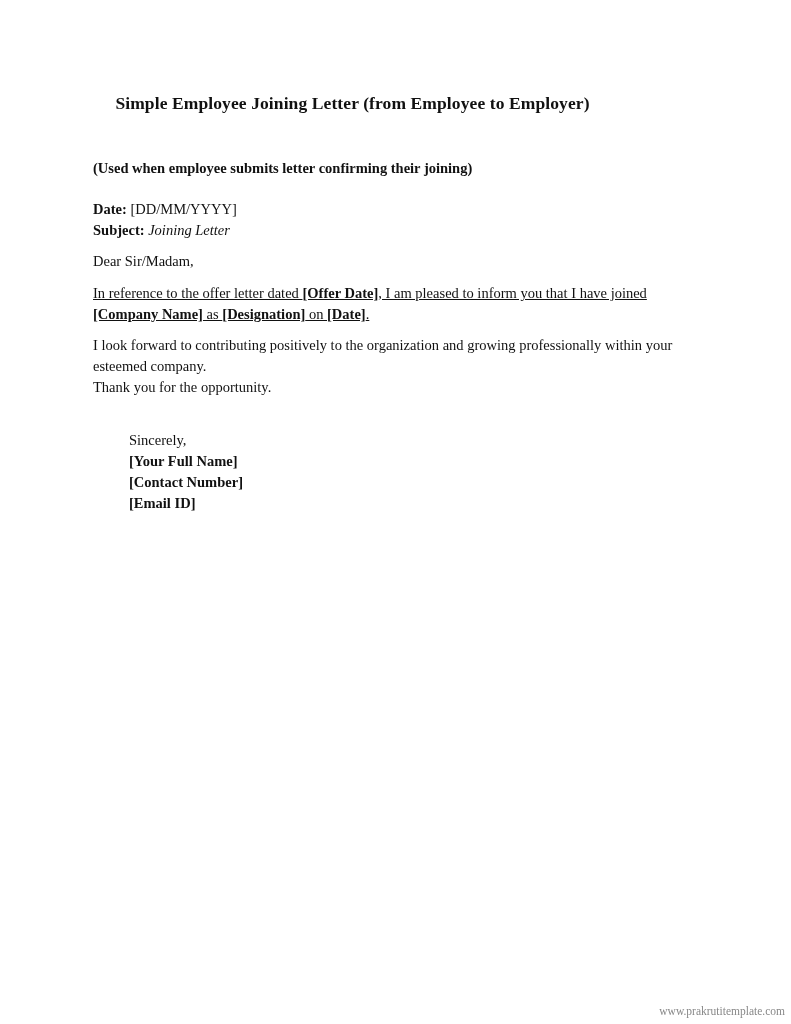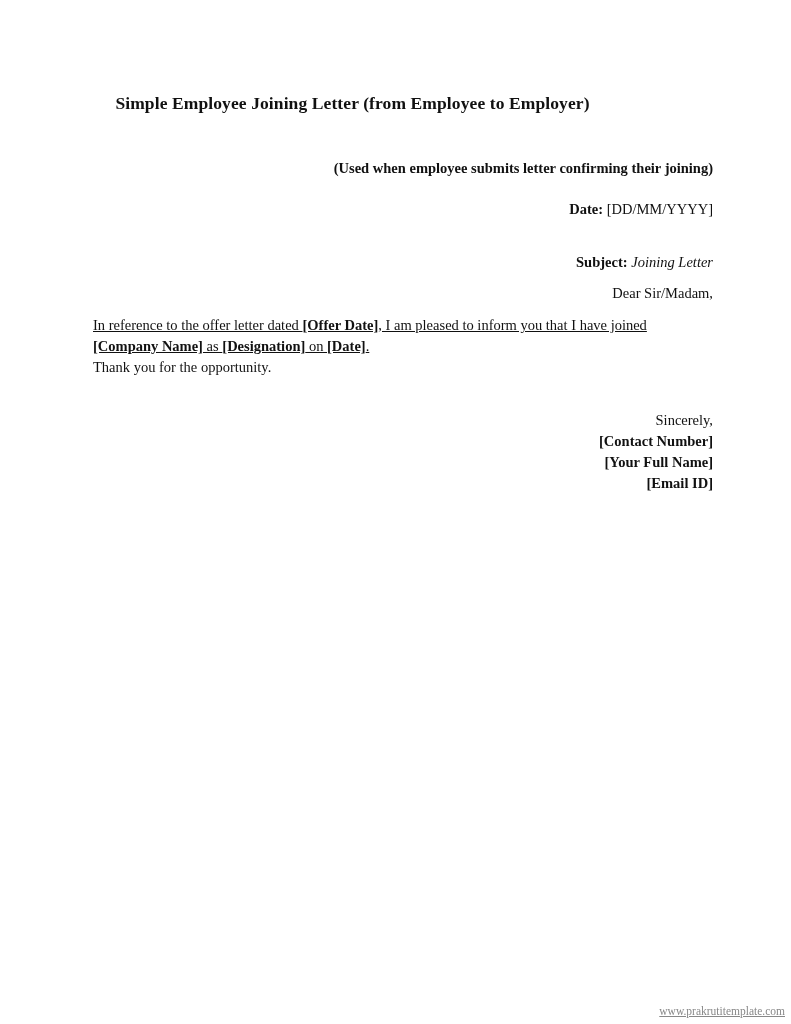--- a/index.html
+++ b/index.html
@@ -6,57 +6,57 @@
   body {
     width: 791px; height: 1024px; background: #ffffff; position: relative;
     font-family: "Liberation Serif", "DejaVu Serif", serif; color: #111;
     overflow: hidden;
   }
   .title {
     position: absolute; top: 93px; left: 0; width: 705px; text-align: center;
     font-weight: bold; font-size: 17.5px; letter-spacing: 0.1px;
   }
   .content { position: absolute; left: 93px; top: 158px; width: 620px; font-size: 14.5px; }
-  .line { line-height: 21px; margin: 0; text-align: right; }
+  .line { line-height: 21px; margin: 0; }
   .b { font-weight: bold; }
   .i { font-style: italic; }
   .p { margin: 0; line-height: 21px; }
   .footer {
     position: absolute; right: 6px; bottom: 7px; font-size: 11.5px; color: #888;
     font-family: "Liberation Serif", serif;
-    text-decoration: underline;
   }
 </style>
 </head>
 <body>
 
 <div>
   <div class="title">Simple Employee Joining Letter (from Employee to Employer)</div>
 
   <div class="content">
     <p class="line b">(Used when employee submits letter confirming their joining)</p>
 
     <p class="line" style="margin-top:20px;">
       <span class="b">Date:</span><span> [DD/MM/YYYY]</span>
     </p>
 
 
-    <p class="line" style="margin-top:32px;">
+    <p class="line" style="">
       <span class="b">Subject:</span><span class="i"> Joining Letter</span>
     </p>
 
     <p class="line" style="margin-top:10px;">Dear Sir/Madam,</p>
 
     <p class="p" style="margin-top:11px;text-decoration:underline;"><span>In reference to the offer letter dated </span><span class="b">[Offer Date]</span><span>, I am pleased to inform you that I have joined </span><span class="b">[Company Name]</span><span> as </span><span class="b">[Designation]</span><span> on </span><span class="b">[Date]</span><span>.</span></p>
 
+    <p class="p" style="margin-top:10px;">I look forward to contributing positively to the organization and growing professionally within your esteemed company.</p>
 
     <p class="p" style="margin-top:0;">Thank you for the opportunity.</p>
 
     <div style="margin-top:32px;margin-left:36px;">
       <p class="line">Sincerely,</p>
+      <p class="line b">[Your Full Name]</p>
       <p class="line b">[Contact Number]</p>
-      <p class="line b">[Your Full Name]</p>
       <p class="line b">[Email ID]</p>
     </div>
   </div>
 
   <div class="footer">www.prakrutitemplate.com</div>
 </div>
 
 </body></html>

